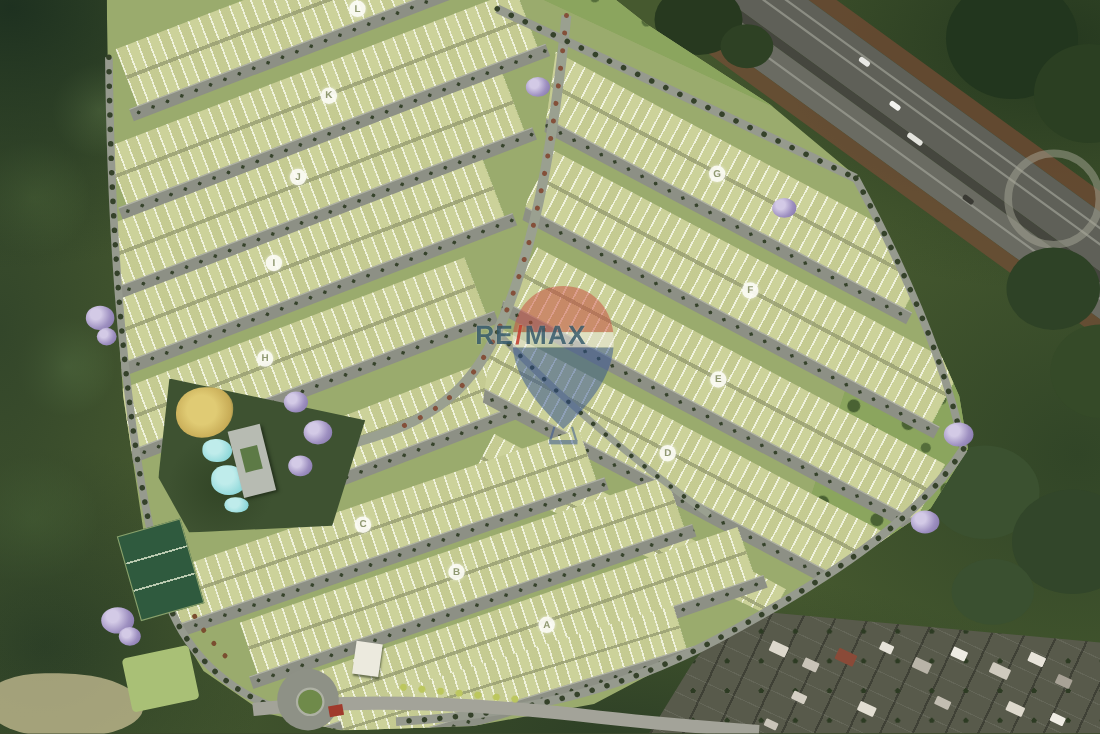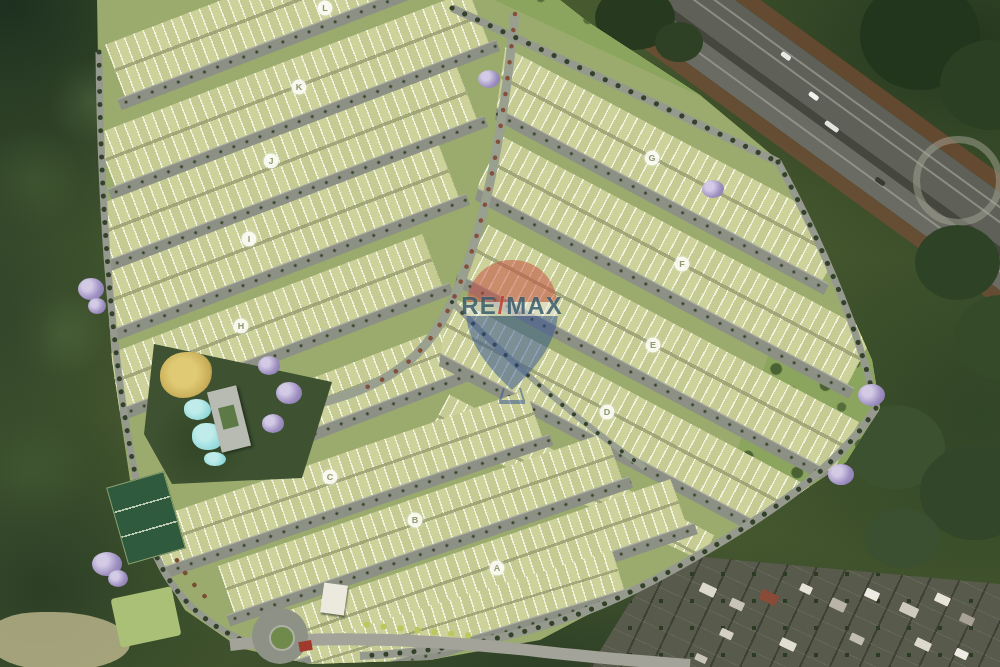--- a/index.html
+++ b/index.html
@@ -109,21 +109,21 @@
     background:radial-gradient(circle at 35% 35%, #d3cae6 0 22%, #9d8fc0 60%, #7d6fa4);}
 
   
   .marker{position:absolute;width:15px;height:15px;border-radius:50%;
     transform:translate(-50%,-50%);background:rgba(252,252,246,.92);
     color:rgba(138,148,106,.95);font-size:9px;font-weight:700;line-height:15px;
     text-align:center;box-shadow:0 0 3px rgba(255,255,255,.6);}
 
   
   .wm-balloon{left:452px;top:256px;width:120px;height:150px;opacity:.5;}
-  .wm-text{left:432px;top:292px;width:160px;text-align:center;font-size:24px;font-weight:700;
+  .wm-text{left:432px;top:292px;width:160px;font-size:24px;font-weight:700;
     letter-spacing:1px;color:rgba(38,78,96,.78);text-shadow:0 0 2px rgba(255,255,255,.35);}
   .wm-text .slash{color:rgba(192,56,40,.85);font-weight:700;padding:0 1px;}
 
   .roads{left:0;top:0;width:1000px;height:667px;pointer-events:none;}
 </style>
 </head>
 <body>
 
 <div class="scene">
 

